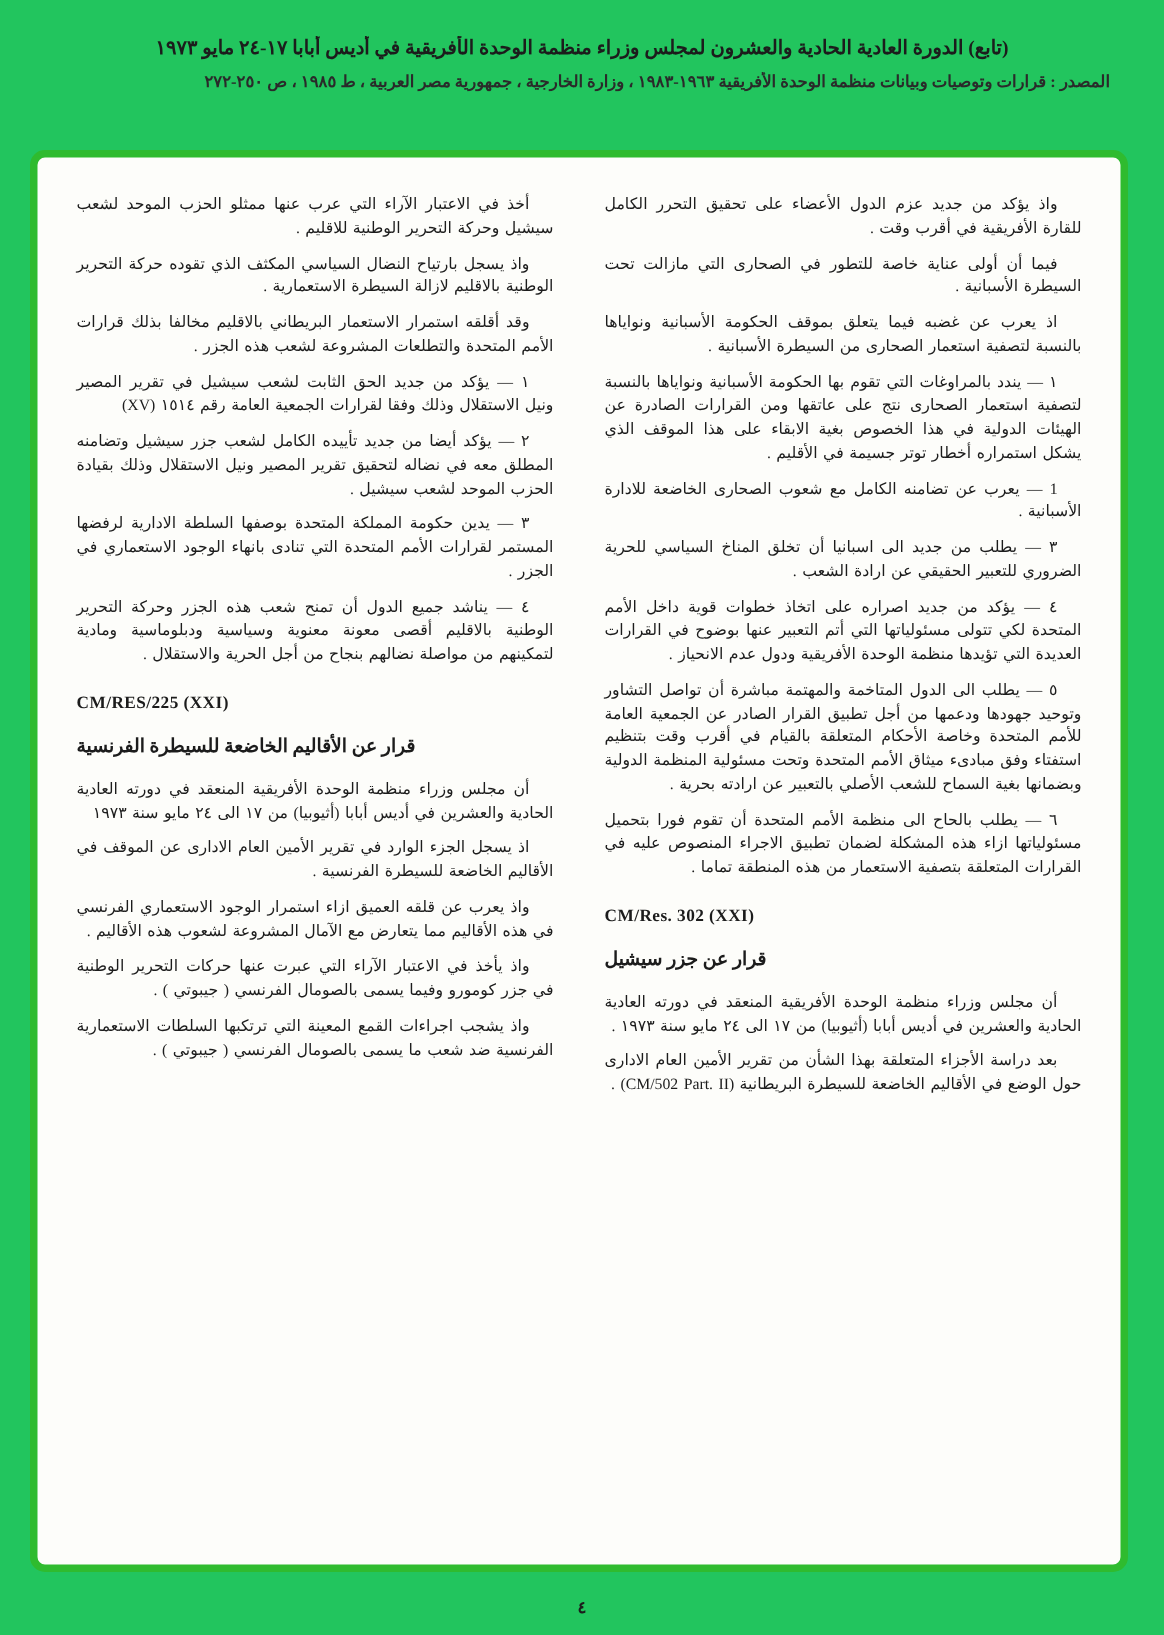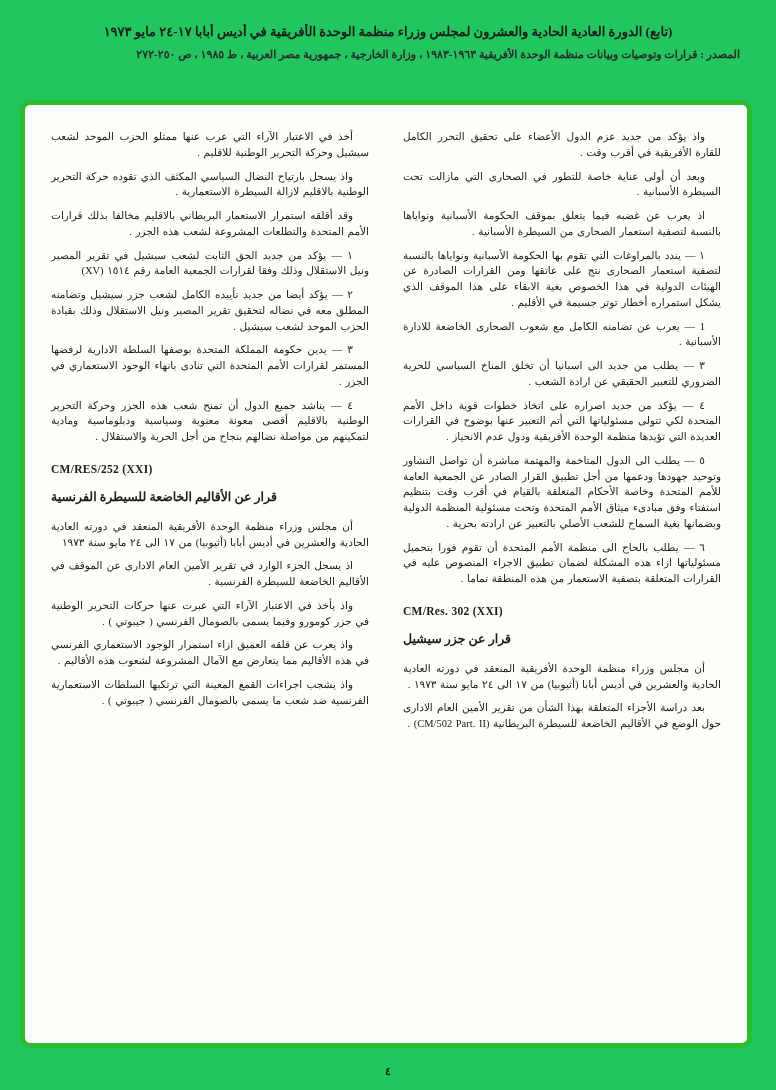--- a/index.html
+++ b/index.html
@@ -90,47 +90,47 @@
 
   <div class="header">
     <div class="header-line">(تابع) الدورة العادية الحادية والعشرون لمجلس وزراء منظمة الوحدة الأفريقية في أديس أبابا ١٧-٢٤ مايو ١٩٧٣</div>
     <div class="source-line">المصدر : قرارات وتوصيات وبيانات منظمة الوحدة الأفريقية ١٩٦٣-١٩٨٣ ، وزارة الخارجية ، جمهورية مصر العربية ، ط ١٩٨٥ ، ص ٢٥٠-٢٧٢</div>
   </div>
 
   <div class="frame" style="border-color: rgb(47, 187, 47);">
     <div class="cols">
       <div class="col">
           <div class="para">واذ يؤكد من جديد عزم الدول الأعضاء على تحقيق التحرر الكامل للقارة الأفريقية في أقرب وقت .</div>
-          <div class="para">وبعد أن أولى عناية خاصة للتطور في الصحارى التي مازالت تحت السيطرة الأسبانية .</div>
+          <div class="para">فيما أن أولى عناية خاصة للتطور في الصحارى التي مازالت تحت السيطرة الأسبانية .</div>
           <div class="para">اذ يعرب عن غضبه فيما يتعلق بموقف الحكومة الأسبانية ونواياها بالنسبة لتصفية استعمار الصحارى من السيطرة الأسبانية .</div>
           <div class="para">١ — يندد بالمراوغات التي تقوم بها الحكومة الأسبانية ونواياها بالنسبة لتصفية استعمار الصحارى نتج على عاتقها ومن القرارات الصادرة عن الهيئات الدولية في هذا الخصوص بغية الابقاء على هذا الموقف الذي يشكل استمراره أخطار توتر جسيمة في الأقليم .</div>
           <div class="para">1 — يعرب عن تضامنه الكامل مع شعوب الصحارى الخاضعة للادارة الأسبانية .</div>
           <div class="para">٣ — يطلب من جديد الى اسبانيا أن تخلق المناخ السياسي للحرية الضروري للتعبير الحقيقي عن ارادة الشعب .</div>
           <div class="para">٤ — يؤكد من جديد اصراره على اتخاذ خطوات قوية داخل الأمم المتحدة لكي تتولى مسئولياتها التي أتم التعبير عنها بوضوح في القرارات العديدة التي تؤيدها منظمة الوحدة الأفريقية ودول عدم الانحياز .</div>
           <div class="para">٥ — يطلب الى الدول المتاخمة والمهتمة مباشرة أن تواصل التشاور وتوحيد جهودها ودعمها من أجل تطبيق القرار الصادر عن الجمعية العامة للأمم المتحدة وخاصة الأحكام المتعلقة بالقيام في أقرب وقت بتنظيم استفتاء وفق مبادىء ميثاق الأمم المتحدة وتحت مسئولية المنظمة الدولية وبضمانها بغية السماح للشعب الأصلي بالتعبير عن ارادته بحرية .</div>
           <div class="para">٦ — يطلب بالحاح الى منظمة الأمم المتحدة أن تقوم فورا بتحميل مسئولياتها ازاء هذه المشكلة لضمان تطبيق الاجراء المنصوص عليه في القرارات المتعلقة بتصفية الاستعمار من هذه المنطقة تماما .</div>
           <div class="res-code">CM/Res. 302 (XXI)</div>
           <div class="res-title">قرار عن جزر سيشيل</div>
           <div class="para">أن مجلس وزراء منظمة الوحدة الأفريقية المنعقد في دورته العادية الحادية والعشرين في أديس أبابا (أثيوبيا) من ١٧ الى ٢٤ مايو سنة ١٩٧٣ .</div>
           <div class="para">بعد دراسة الأجزاء المتعلقة بهذا الشأن من تقرير الأمين العام الادارى حول الوضع في الأقاليم الخاضعة للسيطرة البريطانية (CM/502 Part. II) .</div>
         </div>
       <div class="col">
           <div class="para">أخذ في الاعتبار الآراء التي عرب عنها ممثلو الحزب الموحد لشعب سيشيل وحركة التحرير الوطنية للاقليم .</div>
           <div class="para">واذ يسجل بارتياح النضال السياسي المكثف الذي تقوده حركة التحرير الوطنية بالاقليم لازالة السيطرة الاستعمارية .</div>
           <div class="para">وقد أقلقه استمرار الاستعمار البريطاني بالاقليم مخالفا بذلك قرارات الأمم المتحدة والتطلعات المشروعة لشعب هذه الجزر .</div>
           <div class="para">١ — يؤكد من جديد الحق الثابت لشعب سيشيل في تقرير المصير ونيل الاستقلال وذلك وفقا لقرارات الجمعية العامة رقم ١٥١٤ (XV)</div>
           <div class="para">٢ — يؤكد أيضا من جديد تأييده الكامل لشعب جزر سيشيل وتضامنه المطلق معه في نضاله لتحقيق تقرير المصير ونيل الاستقلال وذلك بقيادة الحزب الموحد لشعب سيشيل .</div>
           <div class="para">٣ — يدين حكومة المملكة المتحدة بوصفها السلطة الادارية لرفضها المستمر لقرارات الأمم المتحدة التي تنادى بانهاء الوجود الاستعماري في الجزر .</div>
           <div class="para">٤ — يناشد جميع الدول أن تمنح شعب هذه الجزر وحركة التحرير الوطنية بالاقليم أقصى معونة معنوية وسياسية ودبلوماسية ومادية لتمكينهم من مواصلة نضالهم بنجاح من أجل الحرية والاستقلال .</div>
-          <div class="res-code">CM/RES/252 (XXI)</div>
+          <div class="res-code">CM/RES/225 (XXI)</div>
           <div class="res-title">قرار عن الأقاليم الخاضعة للسيطرة الفرنسية</div>
           <div class="para">أن مجلس وزراء منظمة الوحدة الأفريقية المنعقد في دورته العادية الحادية والعشرين في أديس أبابا (أثيوبيا) من ١٧ الى ٢٤ مايو سنة ١٩٧٣</div>
           <div class="para">اذ يسجل الجزء الوارد في تقرير الأمين العام الادارى عن الموقف في الأقاليم الخاضعة للسيطرة الفرنسية .</div>
+          <div class="para">واذ يعرب عن قلقه العميق ازاء استمرار الوجود الاستعماري الفرنسي في هذه الأقاليم مما يتعارض مع الآمال المشروعة لشعوب هذه الأقاليم .</div>
           <div class="para">واذ يأخذ في الاعتبار الآراء التي عبرت عنها حركات التحرير الوطنية في جزر كومورو وفيما يسمى بالصومال الفرنسي ( جيبوتي ) .</div>
-          <div class="para">واذ يعرب عن قلقه العميق ازاء استمرار الوجود الاستعماري الفرنسي في هذه الأقاليم مما يتعارض مع الآمال المشروعة لشعوب هذه الأقاليم .</div>
           <div class="para">واذ يشجب اجراءات القمع المعينة التي ترتكبها السلطات الاستعمارية الفرنسية ضد شعب ما يسمى بالصومال الفرنسي ( جيبوتي ) .</div>
         </div>
     </div>
   </div>
 
   <div class="page-number">٤</div>
 
 </div>
 
 </body></html>

